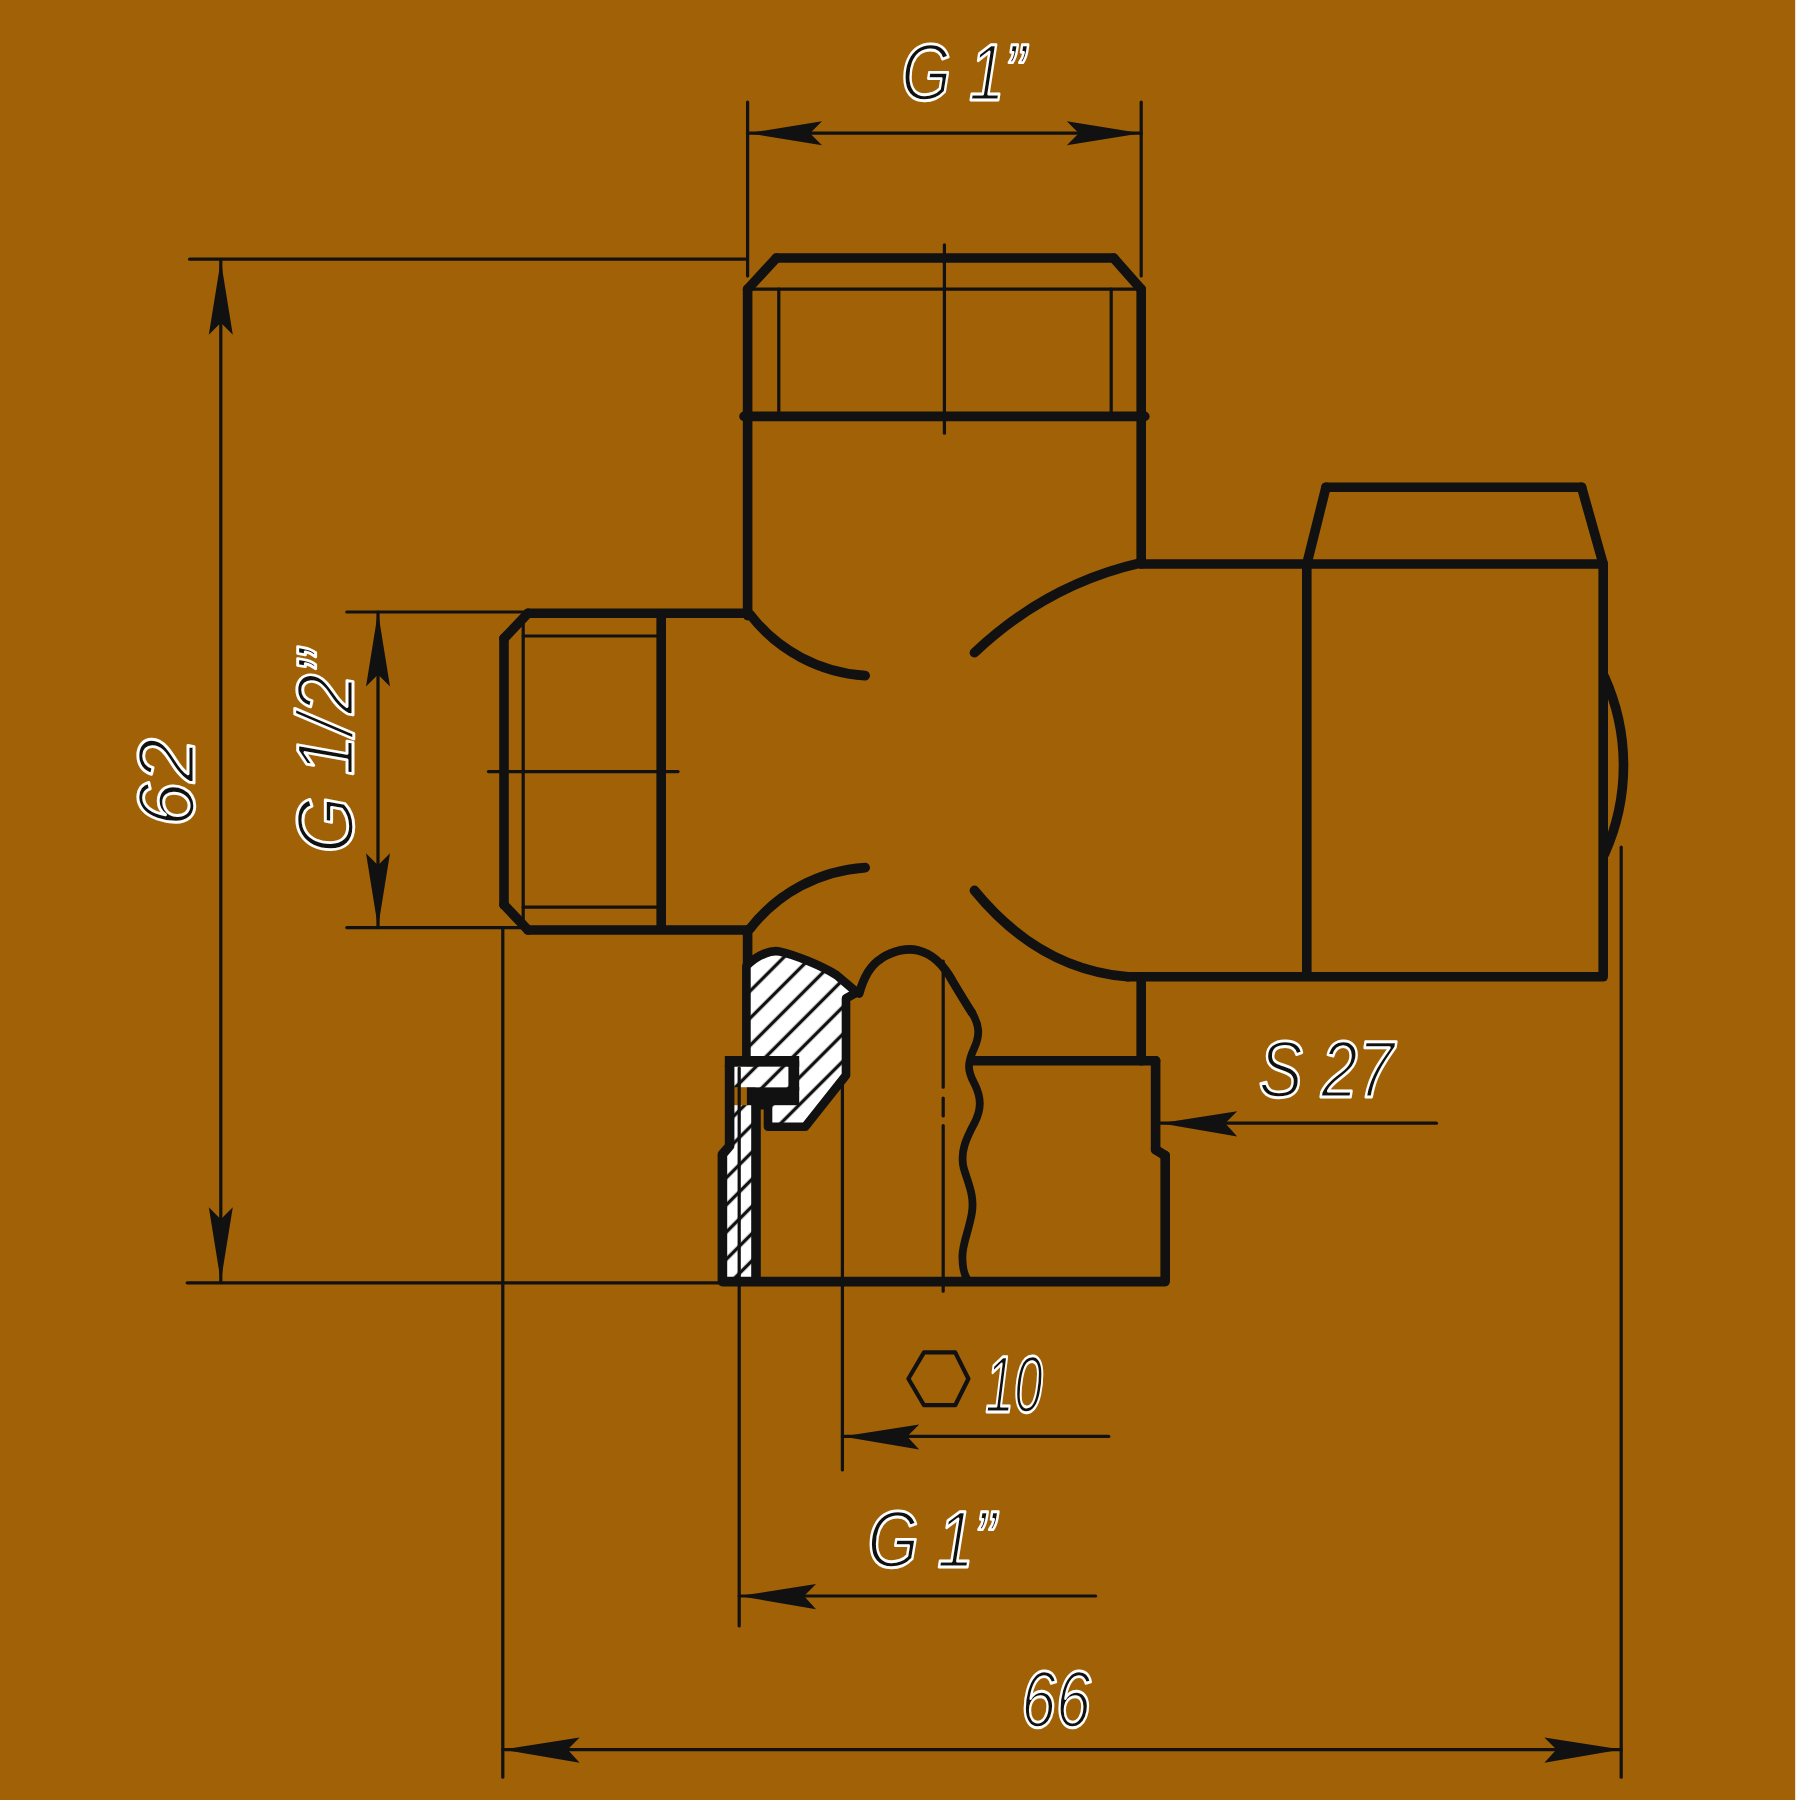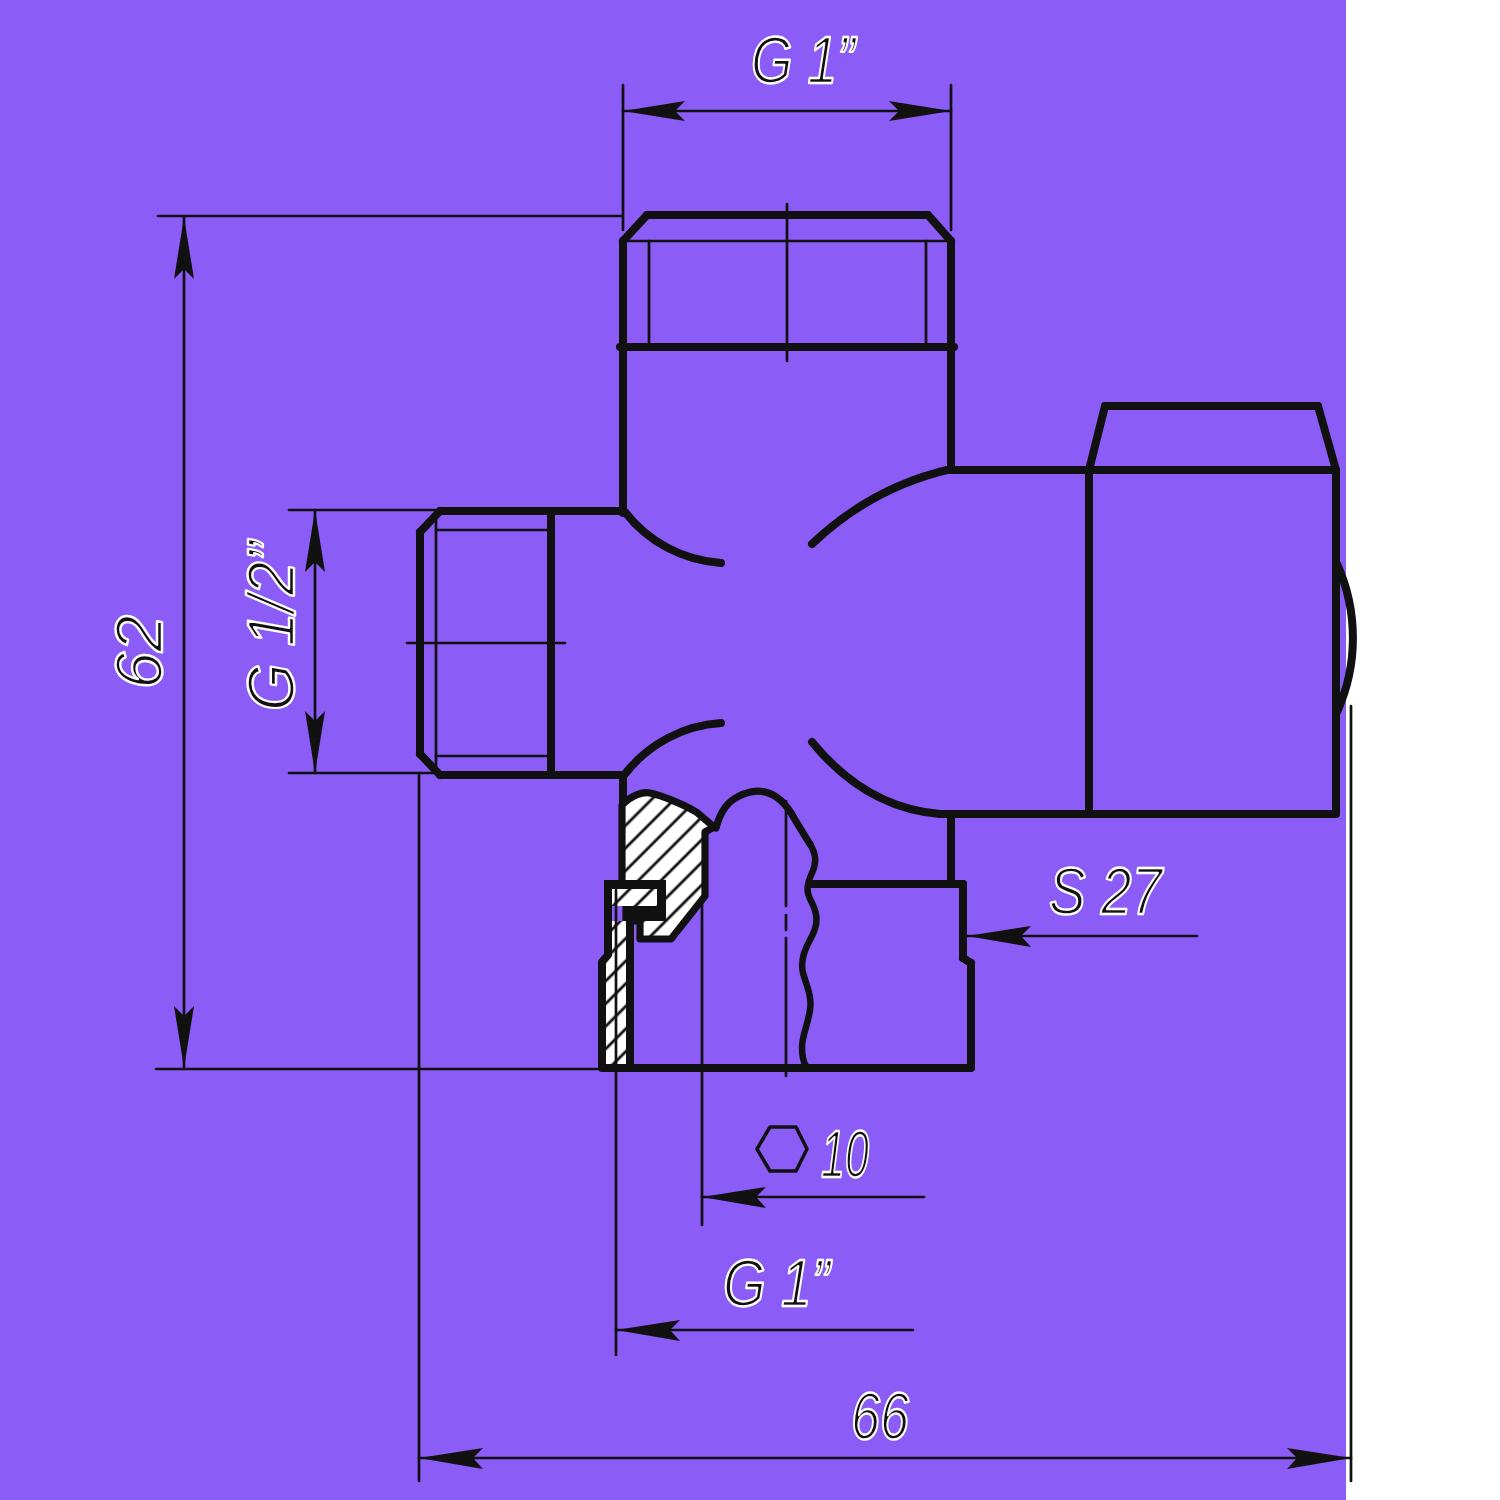--- a/index.html
+++ b/index.html
@@ -1,16 +1,16 @@
 <!DOCTYPE html>
 <html><head>
 <meta charset="utf-8">
 <style>
   html,body{margin:0;padding:0;background:#fff;}
-  .page{width:1346px;height:1500px;position:relative;background:#8b5cf6;}
+  .page{width:1496px;height:1500px;position:relative;background:#a16207;}
   svg{position:absolute;top:0;left:0;}
   text{font-family:"Liberation Sans",sans-serif;font-style:italic;fill:#111;}
 </style>
 </head>
 <body>
 <div class="page">
 <svg width="1500" height="1500" viewBox="0 0 1500 1500">
 <defs>
 
   <pattern id="hat" width="16" height="16" patternUnits="userSpaceOnUse" patternTransform="rotate(45)">

